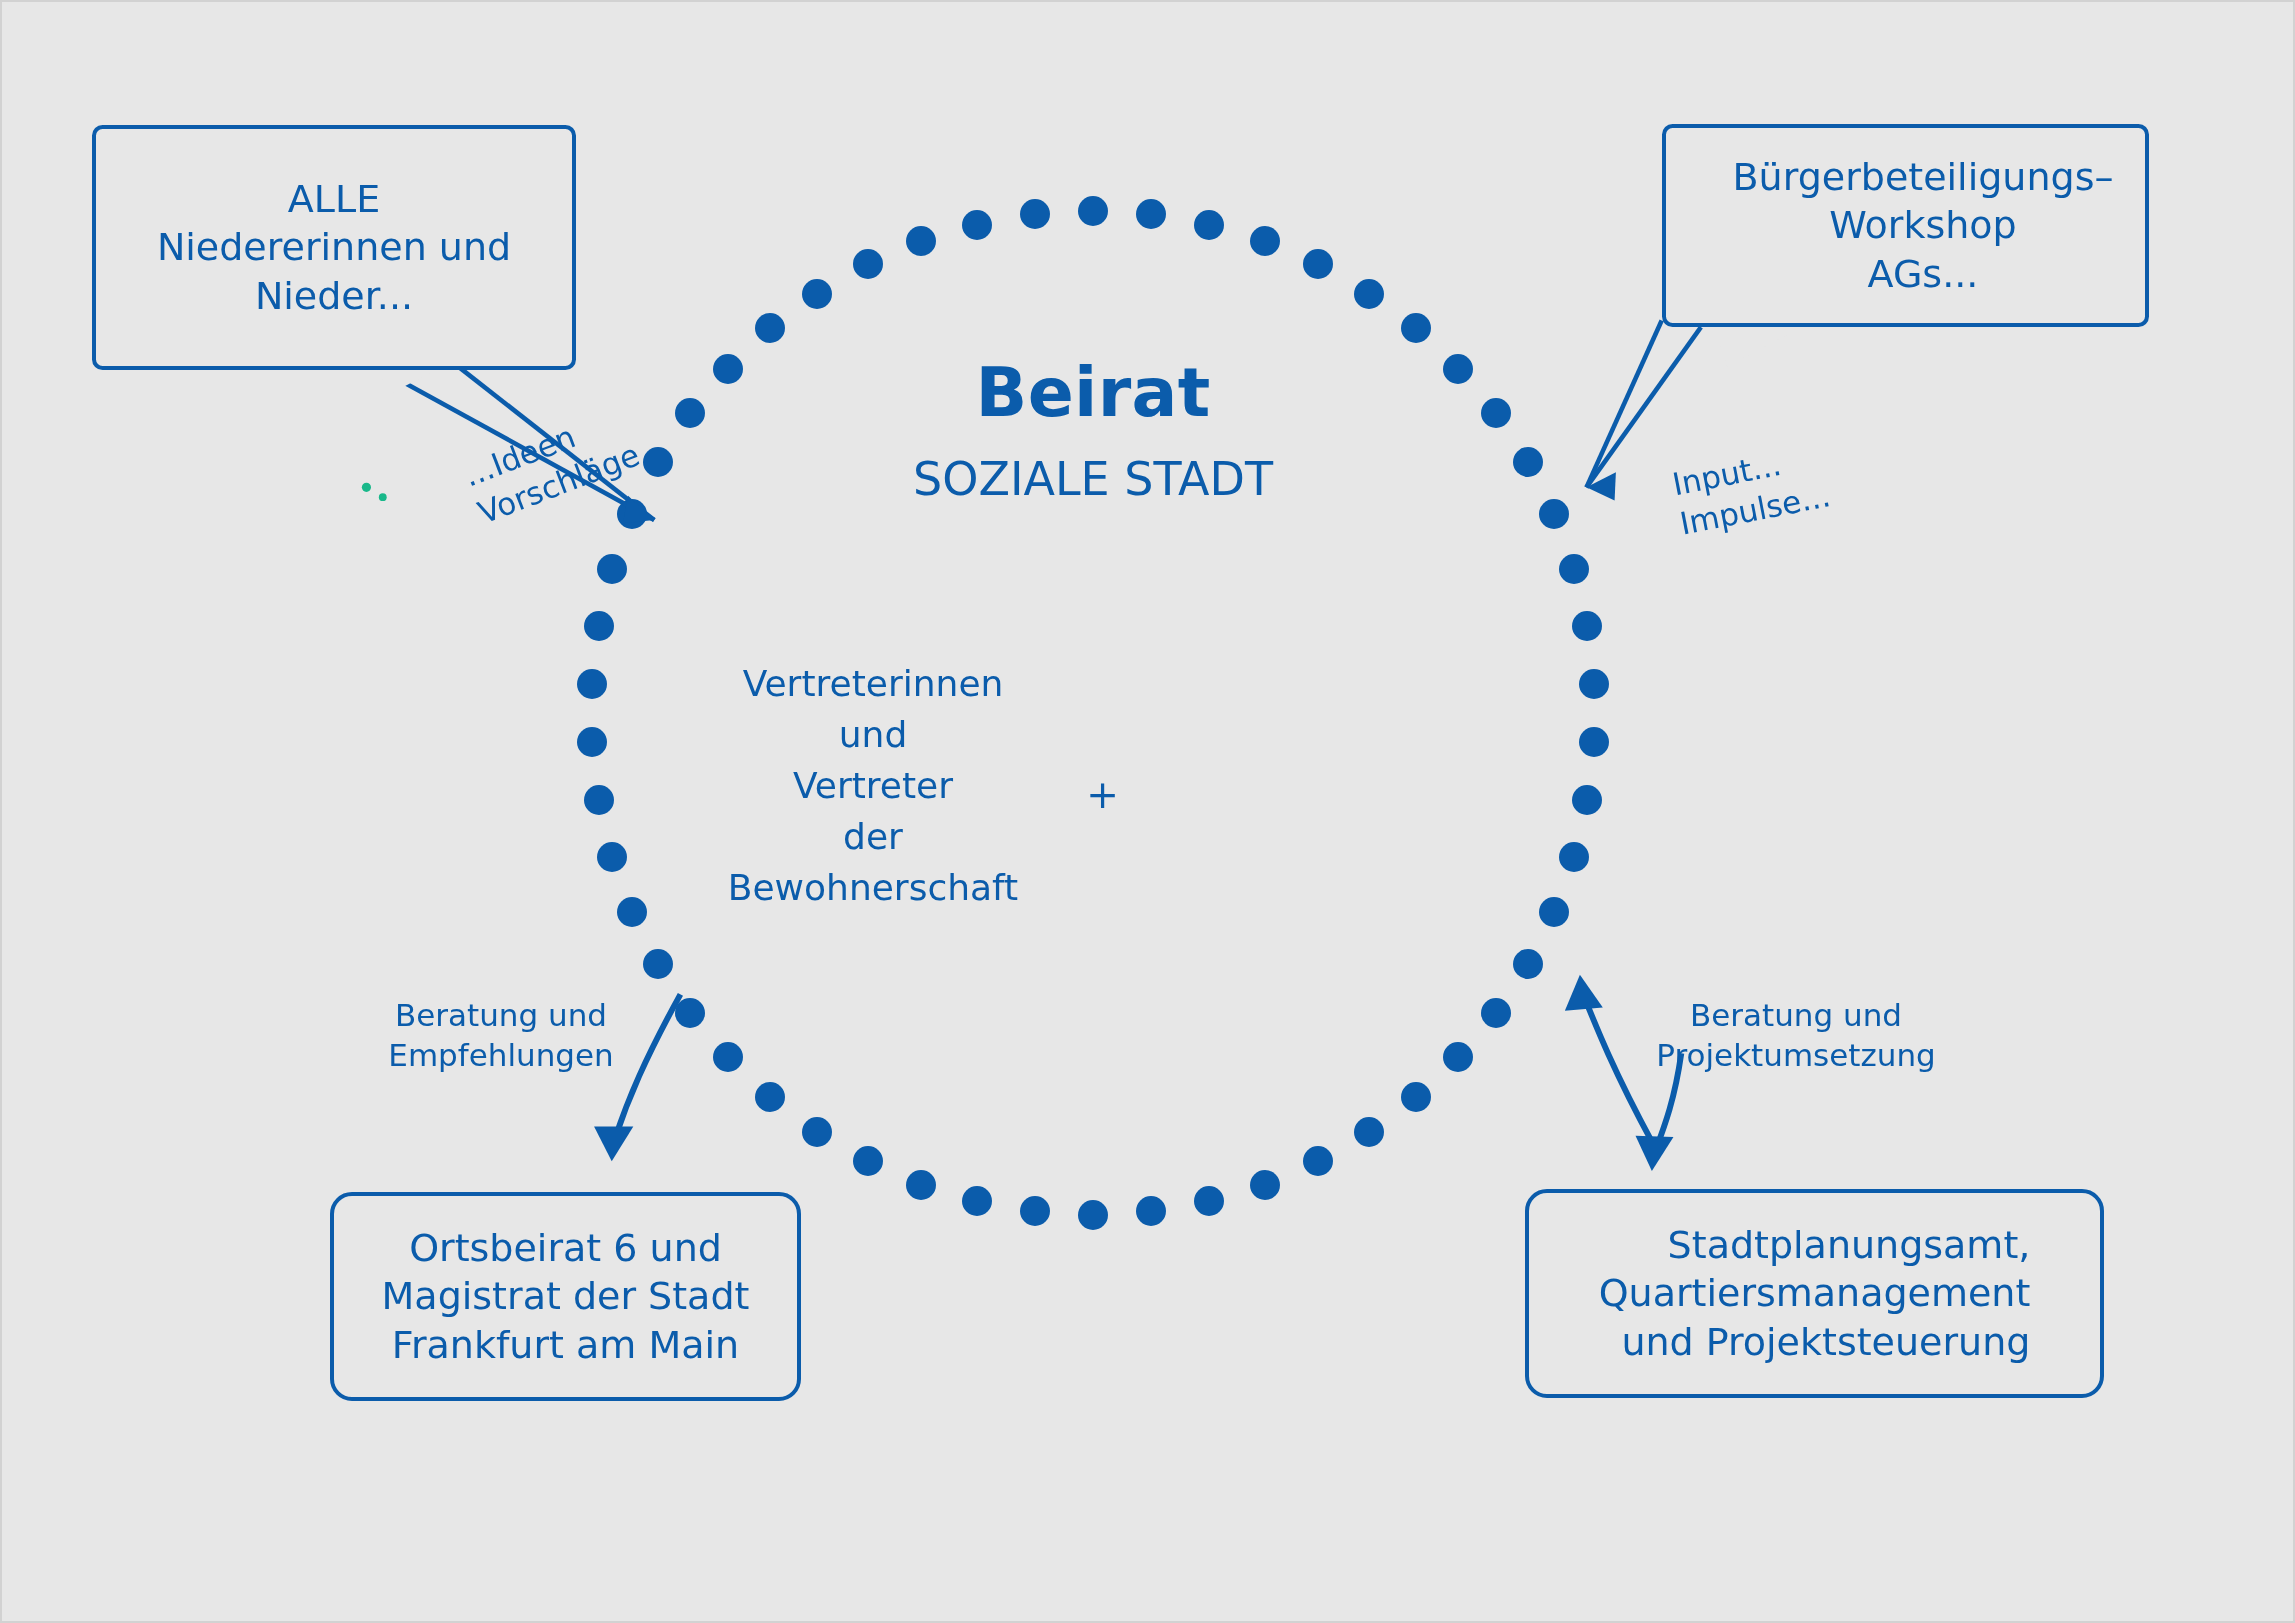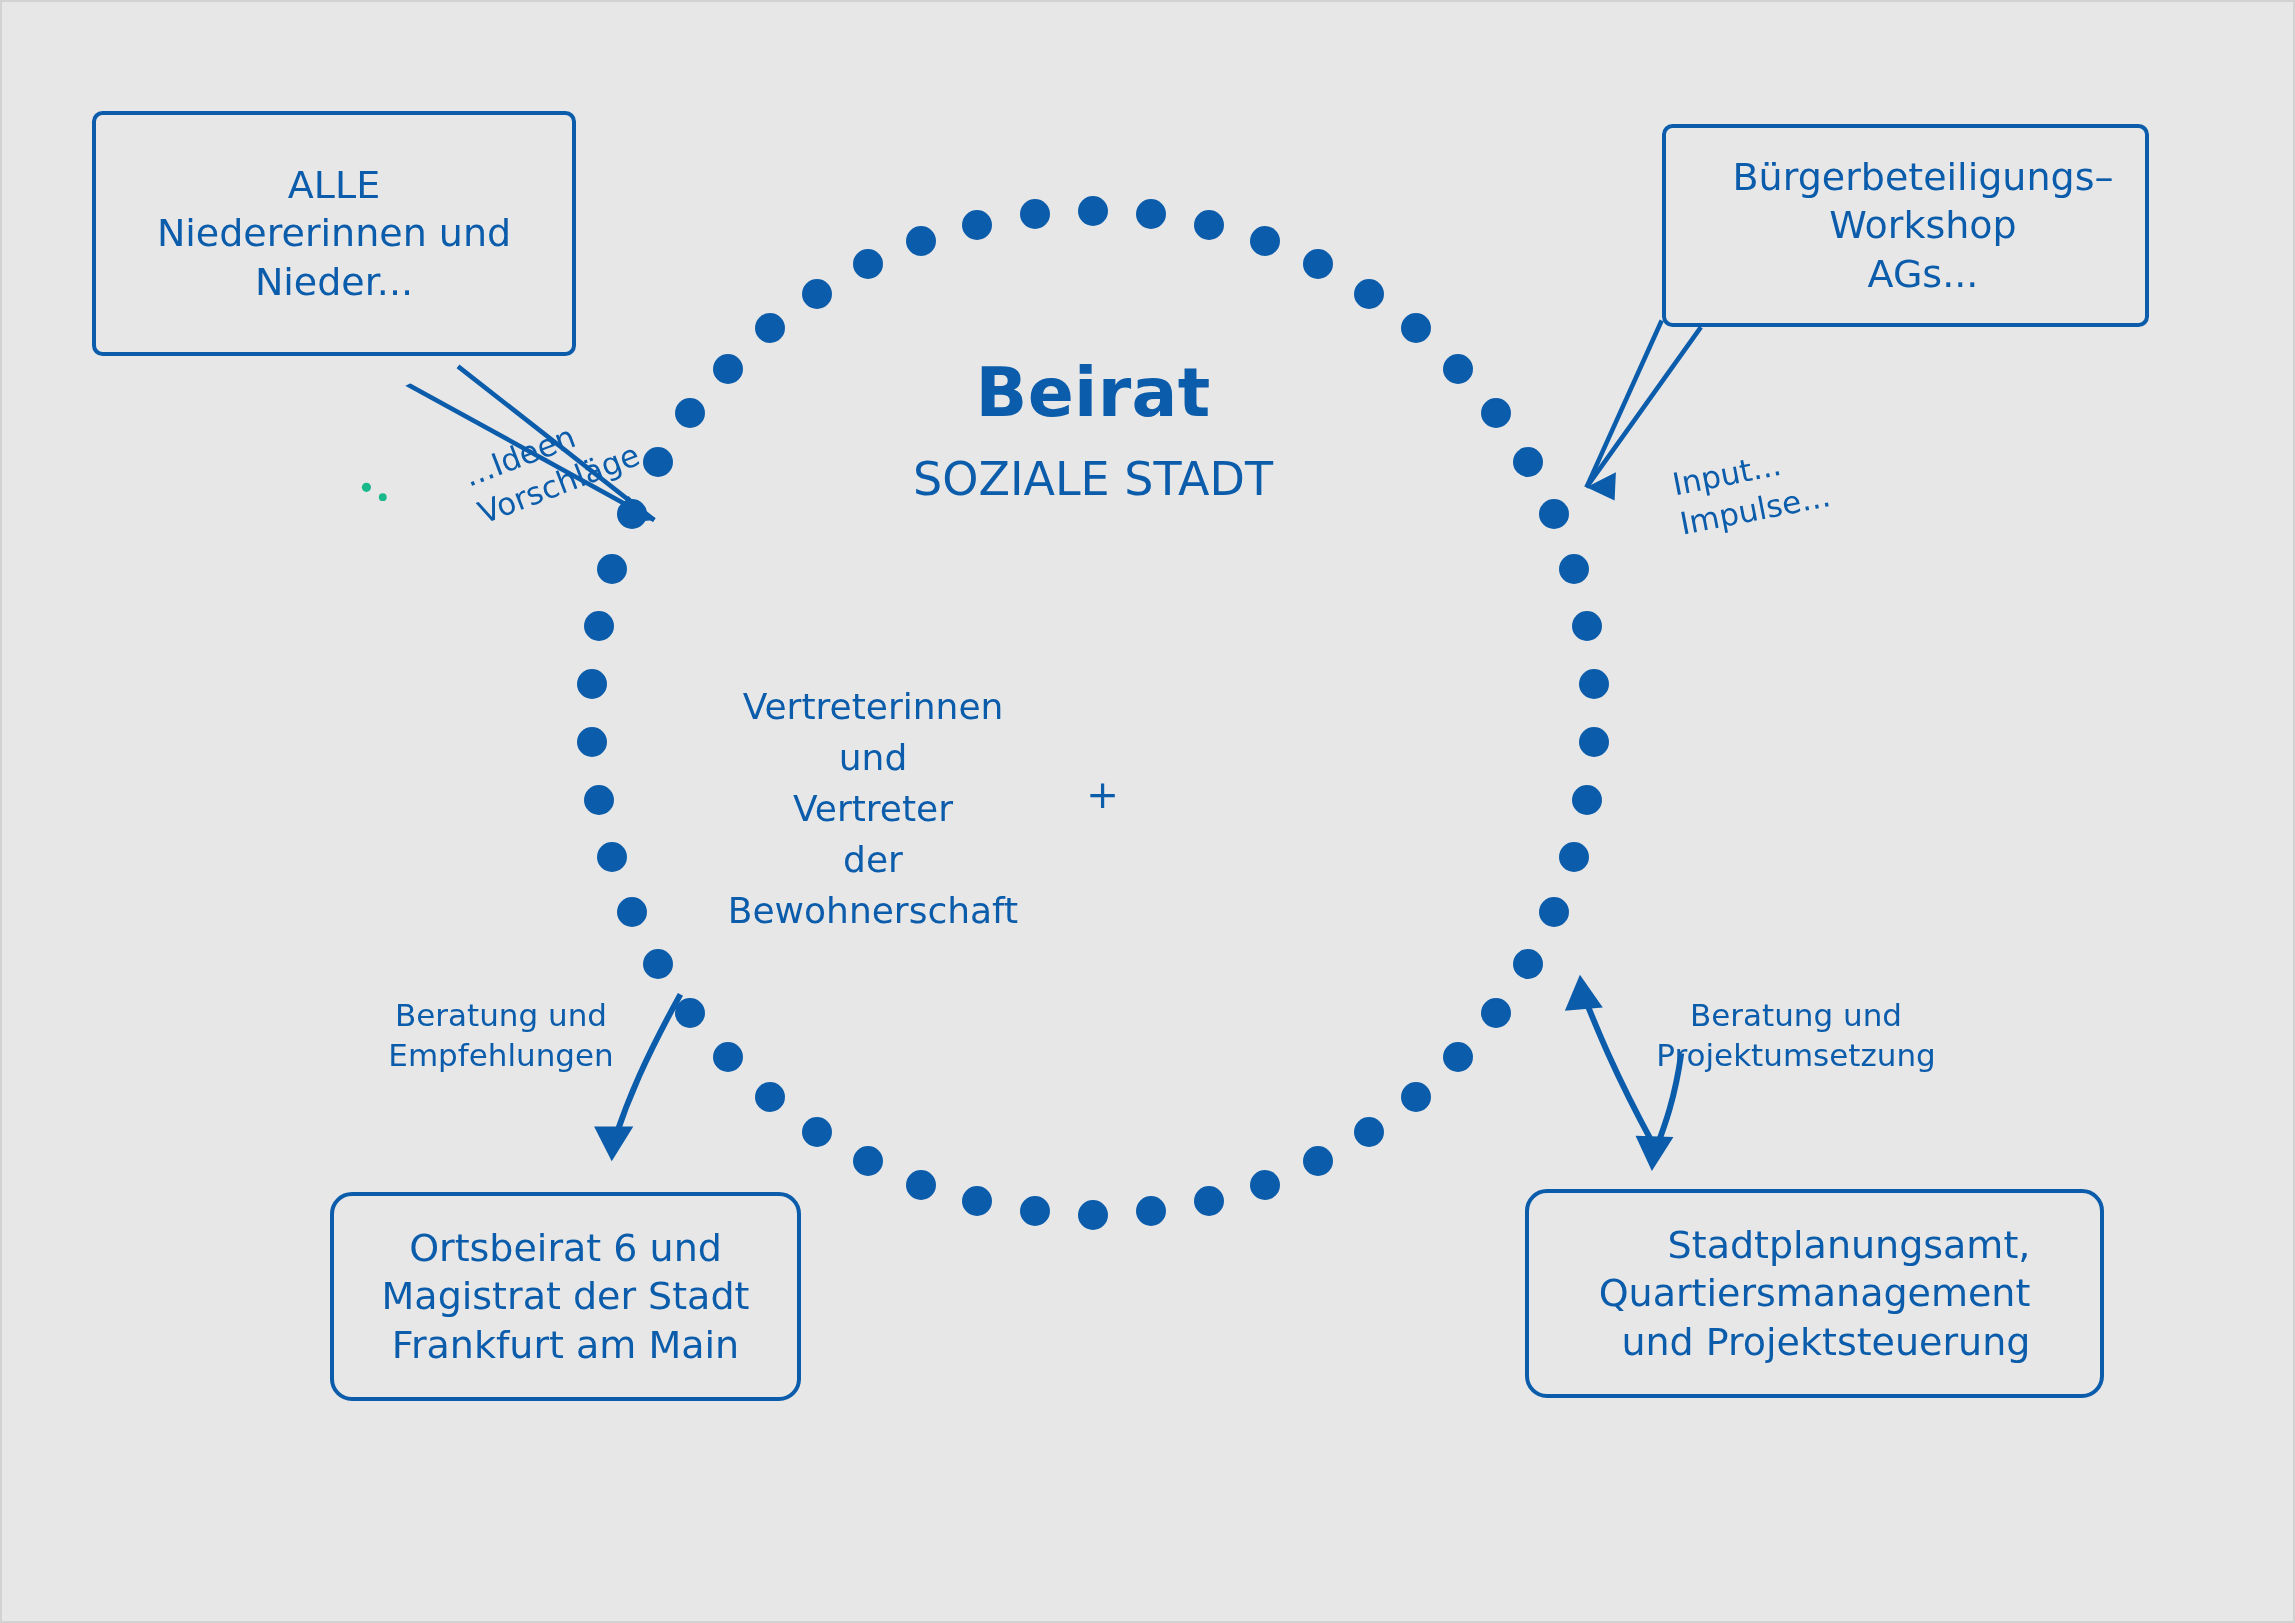--- a/index.html
+++ b/index.html
@@ -123,21 +123,21 @@
   .speech {
     border-radius: 10.5px;
   }
   .rounded-box {
     border-radius: 22px;
     margin-top: 14px;
   }
 
   #box-alle {
     left: 92px;
-    top: 111px;
+    top: 125px;
     width: 484px;
     height: 245px;
     font-size: 38px;
   }
   #box-buerger {
     left: 1662px;
     top: 124px;
     width: 487px;
     height: 203px;
     font-size: 38px;
@@ -286,21 +286,21 @@
     <polygon points="560,548 700,548 600,600" fill="#e7e7e7" stroke="none"></polygon>
     <polygon points="2620,497 2760,497 2640,560" fill="#e7e7e7" stroke="none"></polygon>
 
     <circle cx="560" cy="745" r="7" fill="#19b88a"></circle>
     <circle cx="585" cy="760" r="6" fill="#19b88a"></circle>
   </svg>
 
   <div class="center-block" id="beirat-title">Beirat</div>
   <div class="center-block" id="beirat-sub1">SOZIALE STADT</div>
 
-  <div class="center-block" id="col-left" style="white-space: pre-line; margin-top: 23px;">Vertreterinnen
+  <div class="center-block" id="col-left" style="white-space: pre-line;">Vertreterinnen
 und
 Vertreter
 der
 Bewohnerschaft</div>
   <div class="center-block" id="col-plus">+</div>
 
   <div class="box speech" id="box-alle">
     <span style="white-space: pre-line;">ALLE
 Niedererinnen und
 Nieder...</span>

